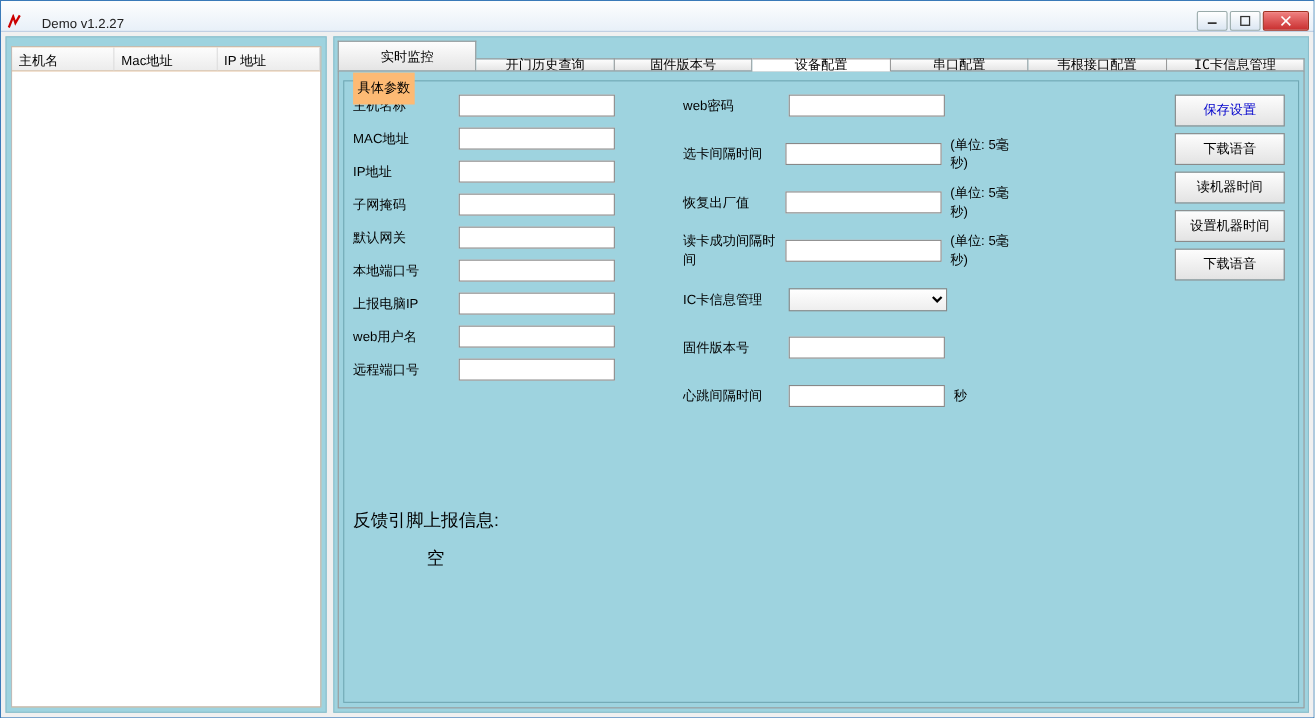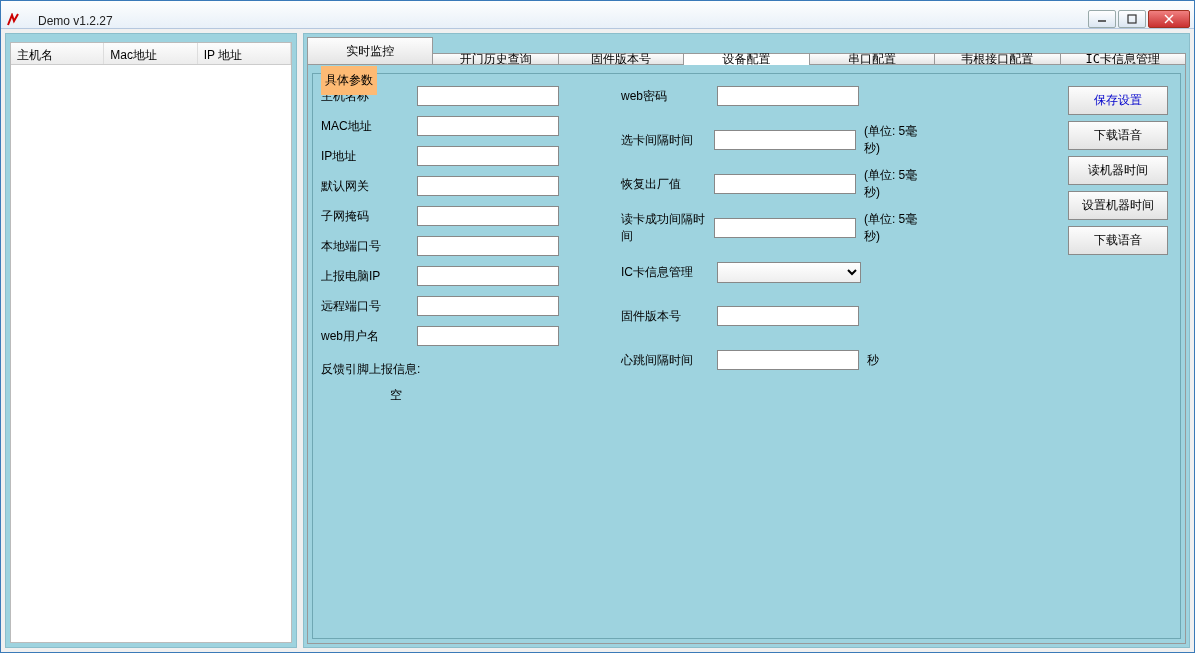--- a/index.html
+++ b/index.html
@@ -47,21 +47,21 @@
 
 .row { display:flex; align-items:center; height:20px; }
 .row .flabel { width:96px; font-size:12px; }
 .row input[type=text] { width:142px; height:20px; border:1px solid #888; background:#fff; font-family:inherit; font-size:12px; padding:0 3px; }
 .row select { width:144px; height:21px; border:1px solid #888; background:linear-gradient(#fff,#eee); font-family:inherit; font-size:12px; }
 .row .unit { margin-left:8px; font-size:12px; }
 
 .actionbtn { width:100px; height:29px; border:1px solid #8a8a8a; background:linear-gradient(#fdfdfd,#e3e3e3); font-size:12px; cursor:pointer; font-family:inherit; }
 .actionbtn.primary { color:#0000cc; }
 
-.feedback { font-size:12px; line-height:2.2; }
+.feedback { margin-top: 100px; font-size:16px; line-height:2.2; }
 
 </style>
 </head>
 <body>
 
 <div class="window">
   <div class="titlebar">
     <span class="icon">
       <svg width="14" height="14" viewBox="0 0 14 14">
           <path d="M2 12 L6 2 L8 8 L12 1" stroke="#cc0000" stroke-width="2" fill="none"></path>
@@ -126,41 +126,41 @@
                 </div>
                 <div class="row">
                   <span class="flabel">MAC地址</span>
                   <input type="text" style="">
                 </div>
                 <div class="row">
                   <span class="flabel">IP地址</span>
                   <input type="text" style="">
                 </div>
                 <div class="row">
+                  <span class="flabel">子网掩码</span>
+                  <input type="text" style="">
+                </div>
+                <div class="row">
                   <span class="flabel">默认网关</span>
                   <input type="text" style="">
                 </div>
                 <div class="row">
-                  <span class="flabel">子网掩码</span>
-                  <input type="text" style="">
-                </div>
-                <div class="row">
                   <span class="flabel">本地端口号</span>
                   <input type="text" style="">
                 </div>
                 <div class="row">
                   <span class="flabel">上报电脑IP</span>
                   <input type="text" style="">
                 </div>
                 <div class="row">
+                  <span class="flabel">web用户名</span>
+                  <input type="text" style="">
+                </div>
+                <div class="row">
                   <span class="flabel">远程端口号</span>
-                  <input type="text" style="">
-                </div>
-                <div class="row">
-                  <span class="flabel">web用户名</span>
                   <input type="text" style="">
                 </div>
                 <div class="feedback">
                 <div>反馈引脚上报信息:</div>
                 <div style="text-align:center;width:150px;">空</div>
               </div>
             </div>
 
             <div class="col-mid" id="col-mid">
                 <div class="row">

